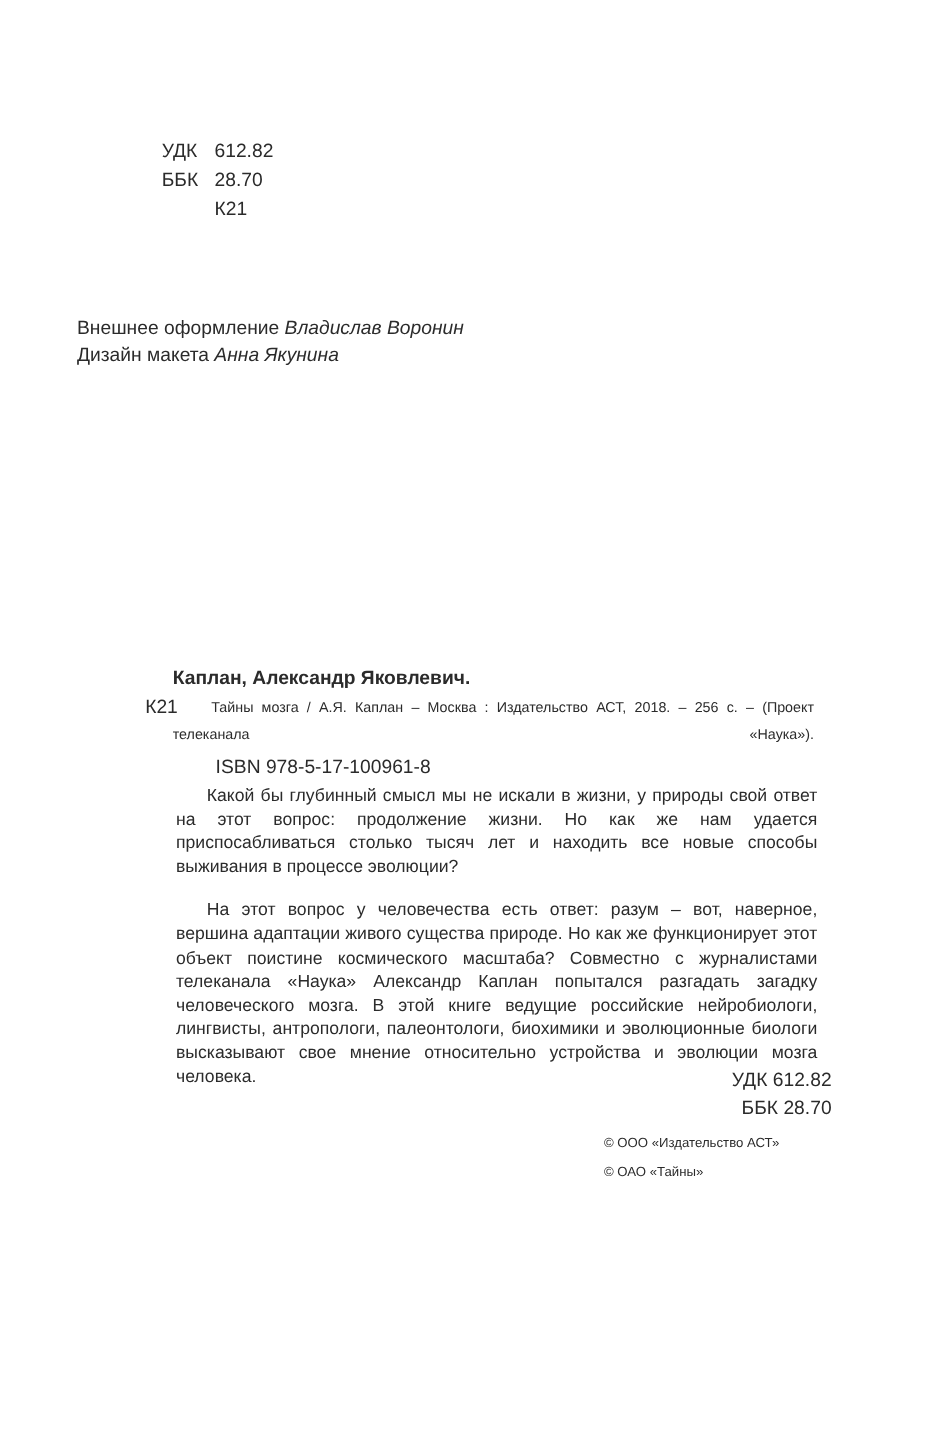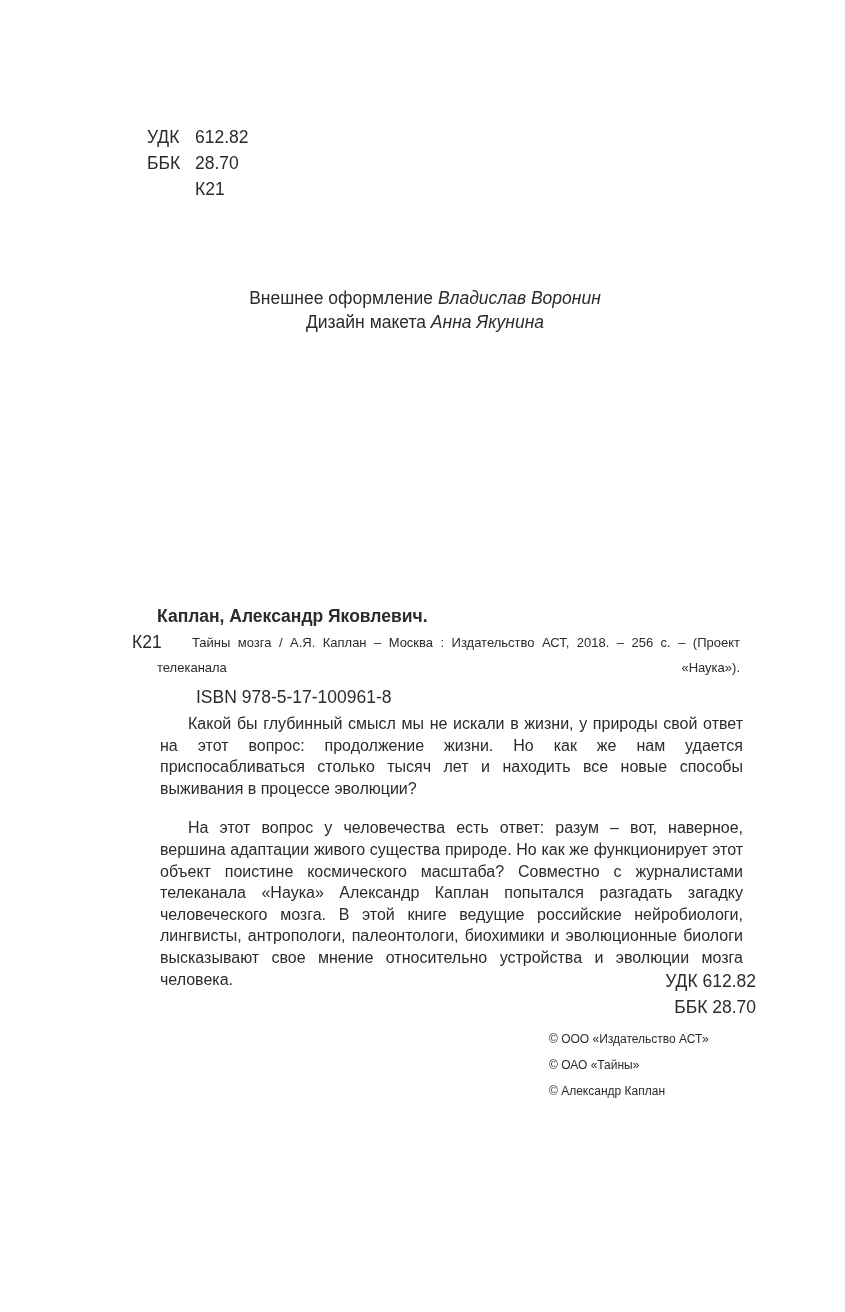--- a/index.html
+++ b/index.html
@@ -49,21 +49,21 @@
   }
 
   
   .credits {
     position: absolute;
     left: 0;
     top: 286px;
     width: 780px;
     padding-left: 70px;
     box-sizing: border-box;
-    text-align: center;
+    text-align: left;
     font-size: 17.5px;
     line-height: 24px;
   }
   .credits div { white-space: nowrap; }
   .credits .nm {
     font-style: italic;
   }
 
   
   .biblio {
@@ -189,16 +189,15 @@
   </div>
 
   <div class="udk-bottom">
     <div>УДК 612.82</div>
     <div>ББК 28.70</div>
   </div>
 
   <div class="copyright">
     <div>© ООО «Издательство АСТ»</div>
     <div>© ОАО «Тайны»</div>
-    <div>© Александр Каплан</div>
   </div>
 
 </div>
 
 </body></html>

